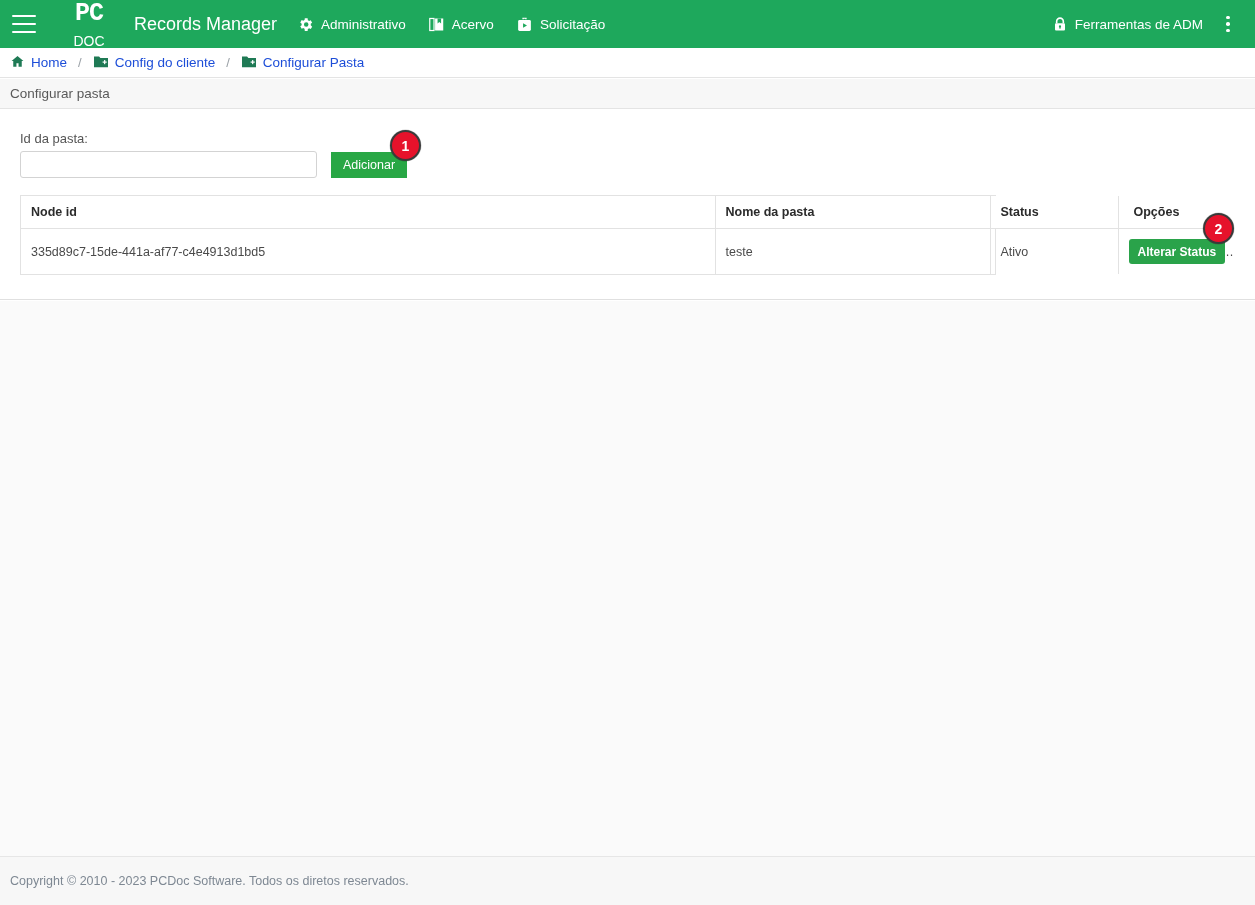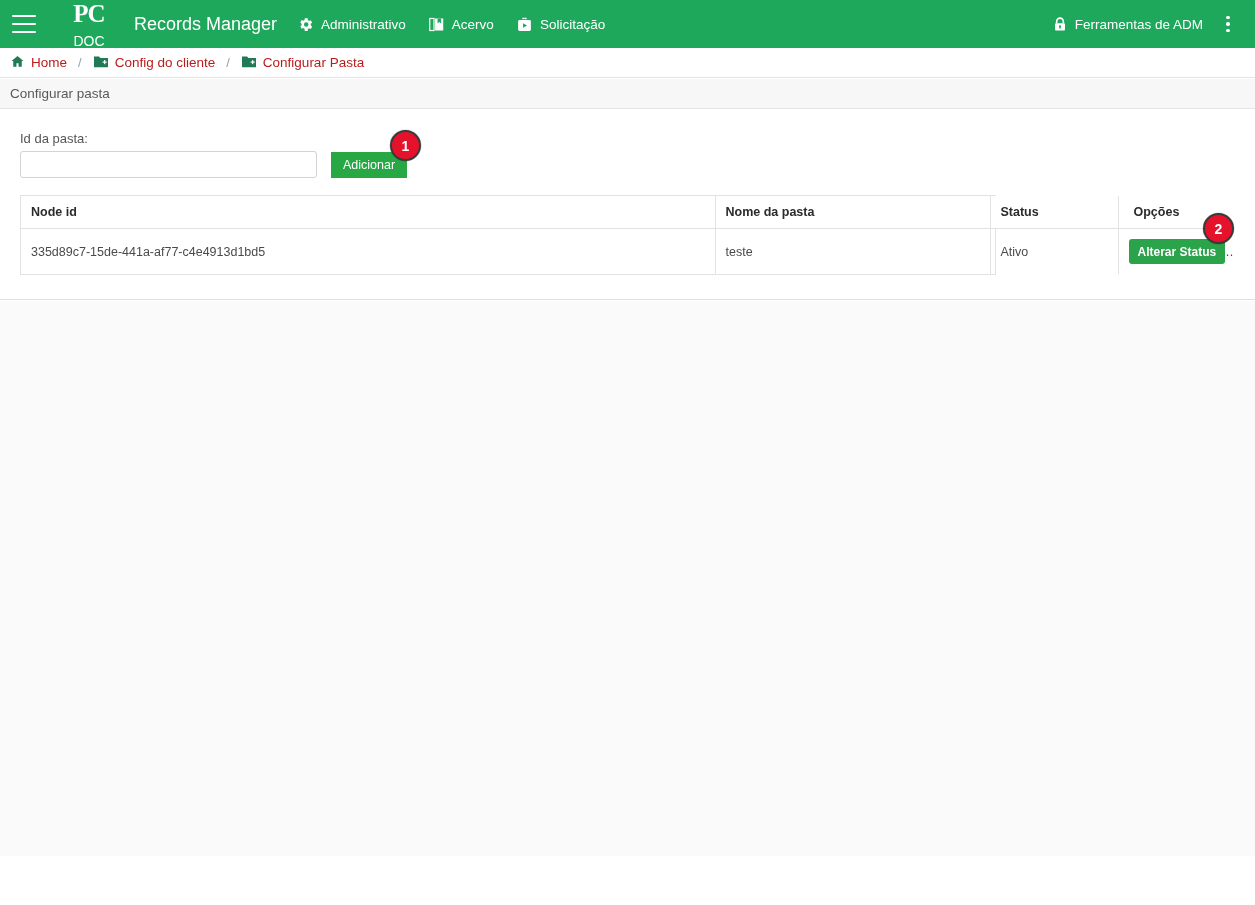--- a/index.html
+++ b/index.html
@@ -36,21 +36,21 @@
   }
   .logo {
     width: 62px; height: 40px;
     margin-left: 12px; margin-right: 10px;
     display: flex; flex-direction: column; align-items: center; justify-content: center;
     line-height: 1;
     cursor: pointer;
   }
   .logo-pc {
     font-size: 25px; font-weight: bold; letter-spacing: -1px;
-    color: #ffffff; font-family: Liberation Serif, serif;
+    color: #ffffff; font-family: Liberation Mono, monospace;
   }
   .logo-doc {
     font-size: 14px; font-weight: normal; letter-spacing: 0px;
     color: #ffffff; margin-top: 8px;
   }
   .brand-title {
     font-size: 18px; color: #ffffff; margin-left: 4px; margin-right: 20px;
     white-space: nowrap;
   }
   .navlink {
@@ -73,21 +73,21 @@
   .breadcrumb {
     position: absolute; top: 48px; left: 0;
     width: 1255px; height: 30px;
     display: flex; align-items: center;
     background: #ffffff;
     border-bottom: 1px solid #e4e4e4;
     padding-left: 10px;
   }
   .crumb {
     display: flex; align-items: center; gap: 6px;
-    color: #b91c1c; font-size: 13.5px; cursor: pointer; white-space: nowrap;
+    color: #1d4ed8; font-size: 13.5px; cursor: pointer; white-space: nowrap;
   }
   .crumb-sep {
     color: #9aa0a6; font-size: 13px; margin: 0 11px;
   }
 
   
   .titlestrip {
     position: absolute; top: 79px; left: 0;
     width: 1255px; height: 30px;
     background: #f7f7f7;
@@ -348,14 +348,17 @@
         </tbody>
       </table>
     </div>
   </div>
 
   <div class="badge badge-1">1</div>
   <div class="badge badge-2">2</div>
 
   <div class="pagebody"></div>
 
+  <div class="footer">
+    <span class="copy">Copyright © 2010 - 2023 PCDoc Software. Todos os diretos reservados.</span>
+  </div>
 
 </div>
 
 </body></html>

